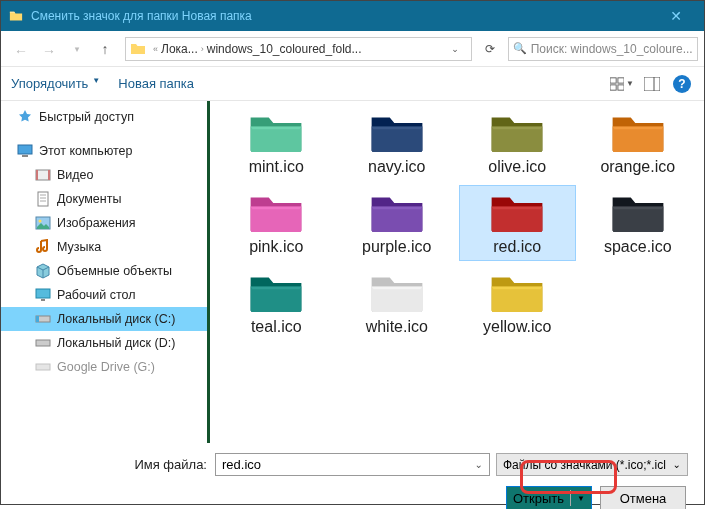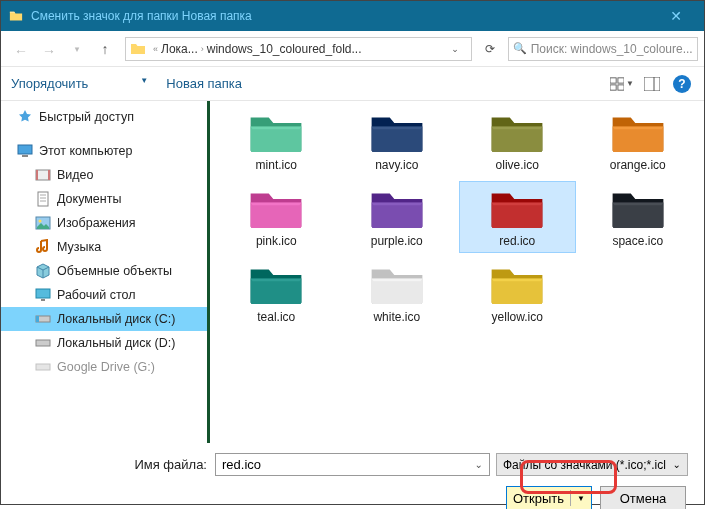--- a/index.html
+++ b/index.html
@@ -13,48 +13,48 @@
 .nav-btn { width: 28px; height: 28px; display: flex; align-items: center; justify-content: center; color: #555; font-size: 14px; }
 .nav-btn.disabled { color: #bbb; }
 .addrbar { flex: 1; height: 24px; border: 1px solid #ccc; margin: 0 6px; display: flex; align-items: center; padding: 0 4px; font-size: 12px; overflow: hidden; }
 .addrbar .folder-mini { width: 16px; height: 16px; margin-right: 4px; }
 .addrbar .sep { color: #888; margin: 0 3px; font-size: 9px; }
 .addrbar .crumb { white-space: nowrap; color: #333; }
 .addr-btn { width: 24px; height: 24px; display: flex; align-items: center; justify-content: center; color: #555; font-size: 12px; }
 .searchbar { width: 190px; height: 24px; border: 1px solid #ccc; margin-left: 6px; display: flex; align-items: center; padding: 0 4px; font-size: 12px; color: #888; }
 .searchbar .s-icon { margin-right: 4px; font-size: 11px; }
 .toolbar { height: 34px; display: flex; align-items: center; padding: 0 10px; font-size: 13px; color: #1a5d8d; border-bottom: 1px solid #e6e6e6; }
-.toolbar .tb-item { display: flex; margin-right: 18px; cursor: default; gap: 48px; }
+.toolbar .tb-item { display: flex; margin-right: 18px; cursor: default; }
 .toolbar .tb-item .caret { font-size: 8px; margin-left: 4px; }
 .toolbar .spacer { flex: 1; }
 .toolbar .tb-right { width: 24px; height: 24px; display: flex; align-items: center; justify-content: center; margin-left: 6px; color: #555; font-size: 12px; }
 .toolbar .help { width: 18px; height: 18px; border-radius: 50%; background: #1979ca; color: #fff; font-size: 12px; display: flex; align-items: center; justify-content: center; font-weight: bold; }
 .body-area { display: flex; height: 342px; }
 .sidebar { width: 209px; border-right: 3px solid #14532d; overflow: hidden; padding-top: 4px; }
 .side-item { display: flex; align-items: center; height: 24px; padding-left: 22px; font-size: 12.5px; color: #222; }
 .side-item.top { padding-left: 16px; font-weight: normal; }
 .side-item.sub { padding-left: 34px; }
 .side-item.selected { background: #7dd3fc; }
 .side-item .s-ico { width: 16px; height: 16px; margin-right: 6px; display: flex; align-items: center; justify-content: center; }
 .side-gap { height: 10px; }
 .content { flex: 1; padding: 4px 8px 0 8px; overflow: hidden; }
 .grid { display: grid; grid-template-columns: repeat(4, 1fr); gap: 4px 4px; }
 .item { display: flex; flex-direction: column; align-items: center; padding: 4px 2px; border: 1px solid transparent; }
 .item.selected { background: #cce8ff; border: 1px solid #99d1ff; }
 .item .folder-ico { width: 58px; height: 44px; position: relative; }
-.item .label { font-size: 12px; color: #222; margin-top: 4px; text-align: center; }
+.item .label { font-size: 16px; color: #222; margin-top: 4px; text-align: center; }
 .folder-ico svg { width: 100%; height: 100%; }
 .footer { padding: 10px 16px 6px 16px; }
 .footer-row { display: flex; align-items: center; margin-bottom: 10px; }
 .footer-row .lbl { width: 198px; text-align: right; padding-right: 8px; font-size: 13px; color: #222; }
 .footer-row .fname { flex: 1; height: 23px; border: 1px solid #999; font-size: 13px; padding: 0 6px; display: flex; align-items: center; justify-content: space-between; }
 .footer-row .ftype { width: 192px; height: 23px; border: 1px solid #aaa; background: #e9e9e9; font-size: 12px; padding: 0 6px; margin-left: 6px; display: flex; align-items: center; justify-content: space-between; }
 .footer-btns { display: flex; justify-content: flex-end; gap: 8px; padding-right: 2px; }
 .btn { min-width: 86px; height: 24px; border: 1px solid #999; background: #e9e9e9; font-size: 13px; display: flex; align-items: center; justify-content: center; }
-.btn.primary { border: 1px solid #0078d7; background: #fef9c3; }
+.btn.primary { border: 1px solid #0078d7; background: #0f766e; }
 .highlight-ring { position: absolute; border: 3px solid #e53935; border-radius: 8px; pointer-events: none; }
 svg { display: block; }
 </style>
 </head>
 <body>
 
 <div class="window">
   <div class="titlebar">
     <span class="icon-sm">
       <svg viewBox="0 0 16 16">

